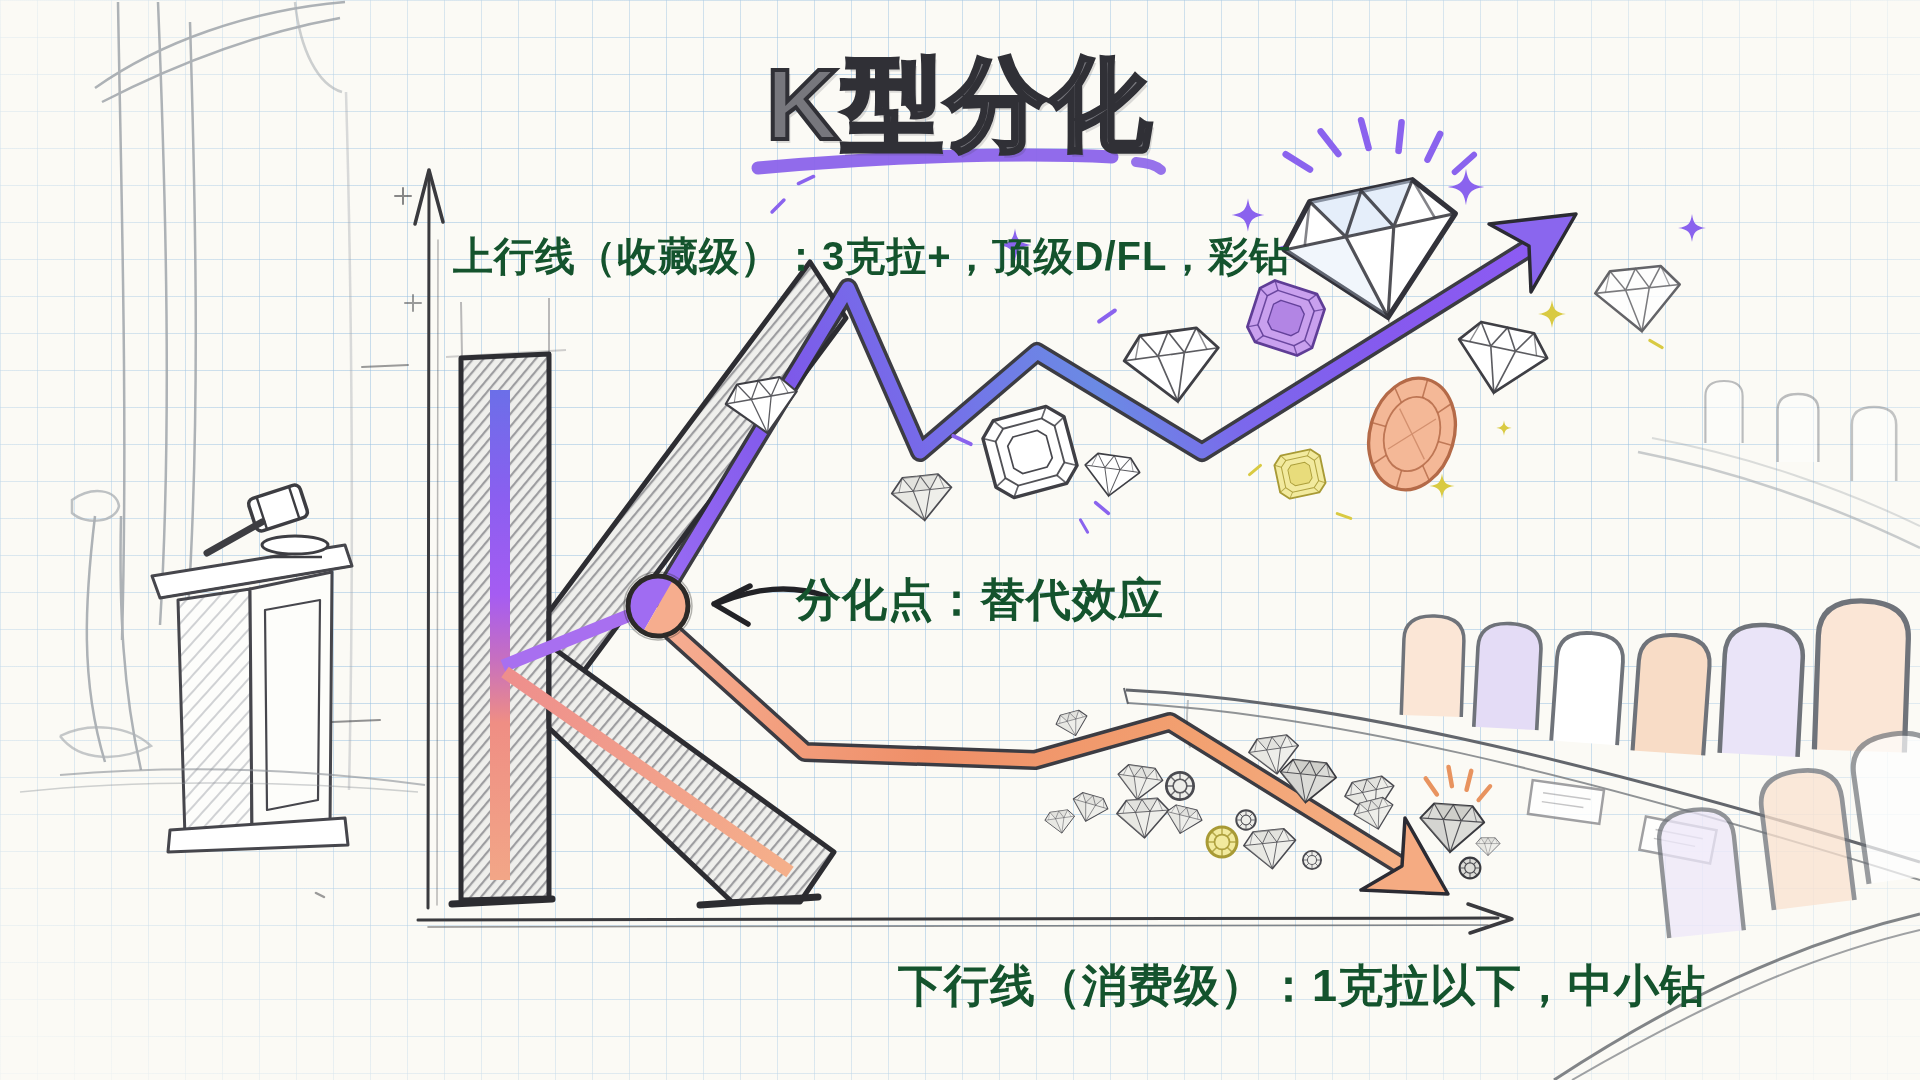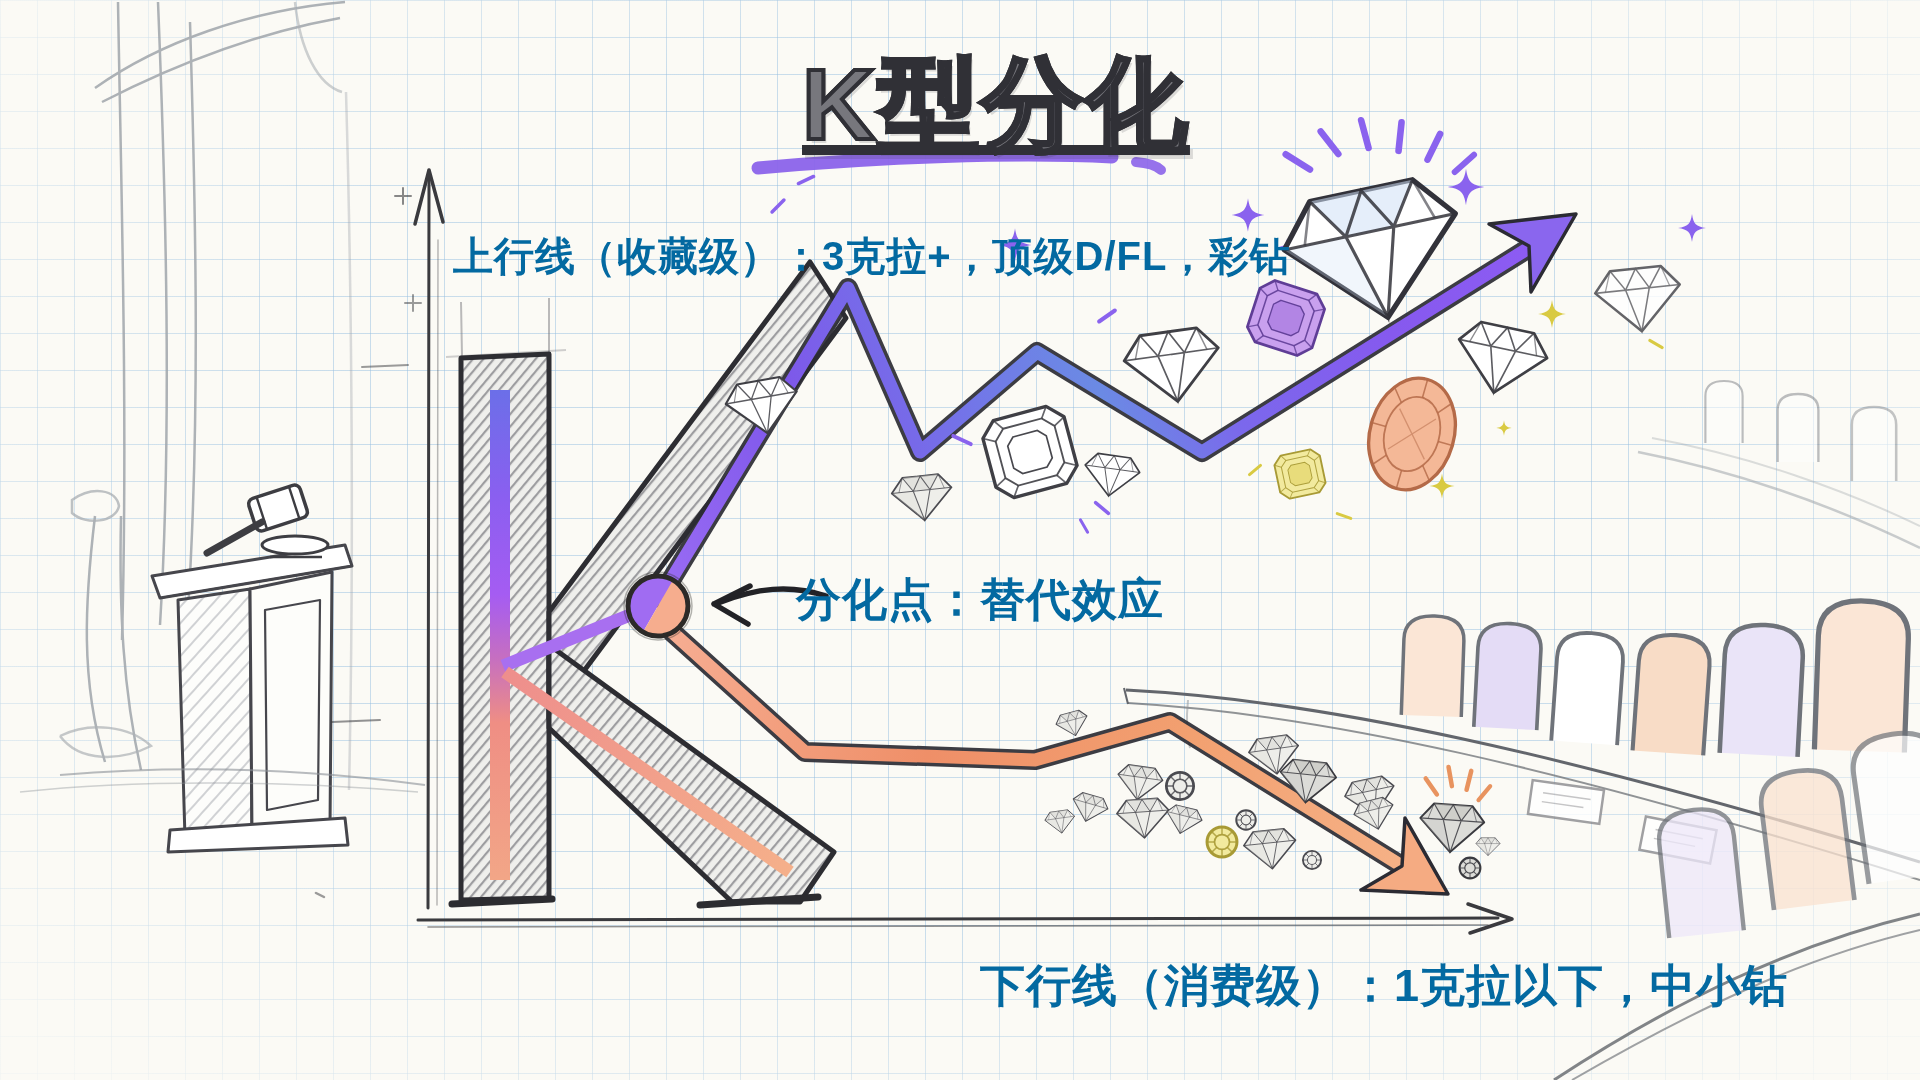--- a/index.html
+++ b/index.html
@@ -5,26 +5,26 @@
   html,body{margin:0;padding:0;background:#e8e8e8;font-family:"Liberation Sans",sans-serif;}
   .canvas{position:relative;width:1920px;height:1080px;overflow:hidden;background:#fbfaf5;}
   .gridpaper{position:absolute;inset:0;
     background-image:
       linear-gradient(rgba(150,190,225,.50) 1px, transparent 1px),
       linear-gradient(90deg, rgba(150,190,225,.50) 1px, transparent 1px);
     background-size:37px 37px;}
   .vignette{position:absolute;inset:0;
     background:radial-gradient(ellipse at 50% 45%, rgba(251,250,245,0) 52%, rgba(251,250,245,.88) 95%);}
   svg.art{position:absolute;left:0;top:0;}
-  .txt{position:absolute;color:#0369a1;font-weight:700;white-space:nowrap;}
-  .title{left:802px;top:38px;font-size:101px;font-weight:900;letter-spacing:3px;
-    color:#77777d;-webkit-text-stroke:4px #303036;text-shadow:3px 4px 0 rgba(55,55,64,.16);text-decoration:underline;}
+  .txt{position:absolute;color:#14532d;font-weight:700;white-space:nowrap;}
+  .title{left:766px;top:38px;font-size:101px;font-weight:900;letter-spacing:3px;
+    color:#77777d;-webkit-text-stroke:4px #303036;text-shadow:3px 4px 0 rgba(55,55,64,.16);}
   .lbl-up{left:453px;top:229px;font-size:40px;letter-spacing:1px;}
   .lbl-mid{left:796px;top:570px;font-size:45px;letter-spacing:1px;}
-  .lbl-down{left:980px;top:956px;font-size:45px;letter-spacing:1px;}
+  .lbl-down{left:898px;top:956px;font-size:45px;letter-spacing:1px;}
   
   .gem-white{color:#3f3f45;--gf:#ffffff;}
   .gem-big{color:#32323a;--gf:#ffffff;--gf2:#cfe0f5;}
   .gem-gray{color:#4a4a50;--gf:#eeeeea;--gf2:#d9d9d4;}
   .gem-dark{color:#3a3a3f;--gf:#dcdcd8;--gf2:#c4c4c0;}
   .gem-purple{color:#5f3d96;--gf:#c9a0ee;--gf3:#b184e4;}
   .gem-yellow{color:#a89a35;--gf:#f2ea9e;--gf3:#e8dc7a;}
   .gem-orange{color:#b46a48;--gf:#f4b897;}
   .spark-purple{color:#8a63ee;}
   .spark-yellow{color:#d9ca42;}

